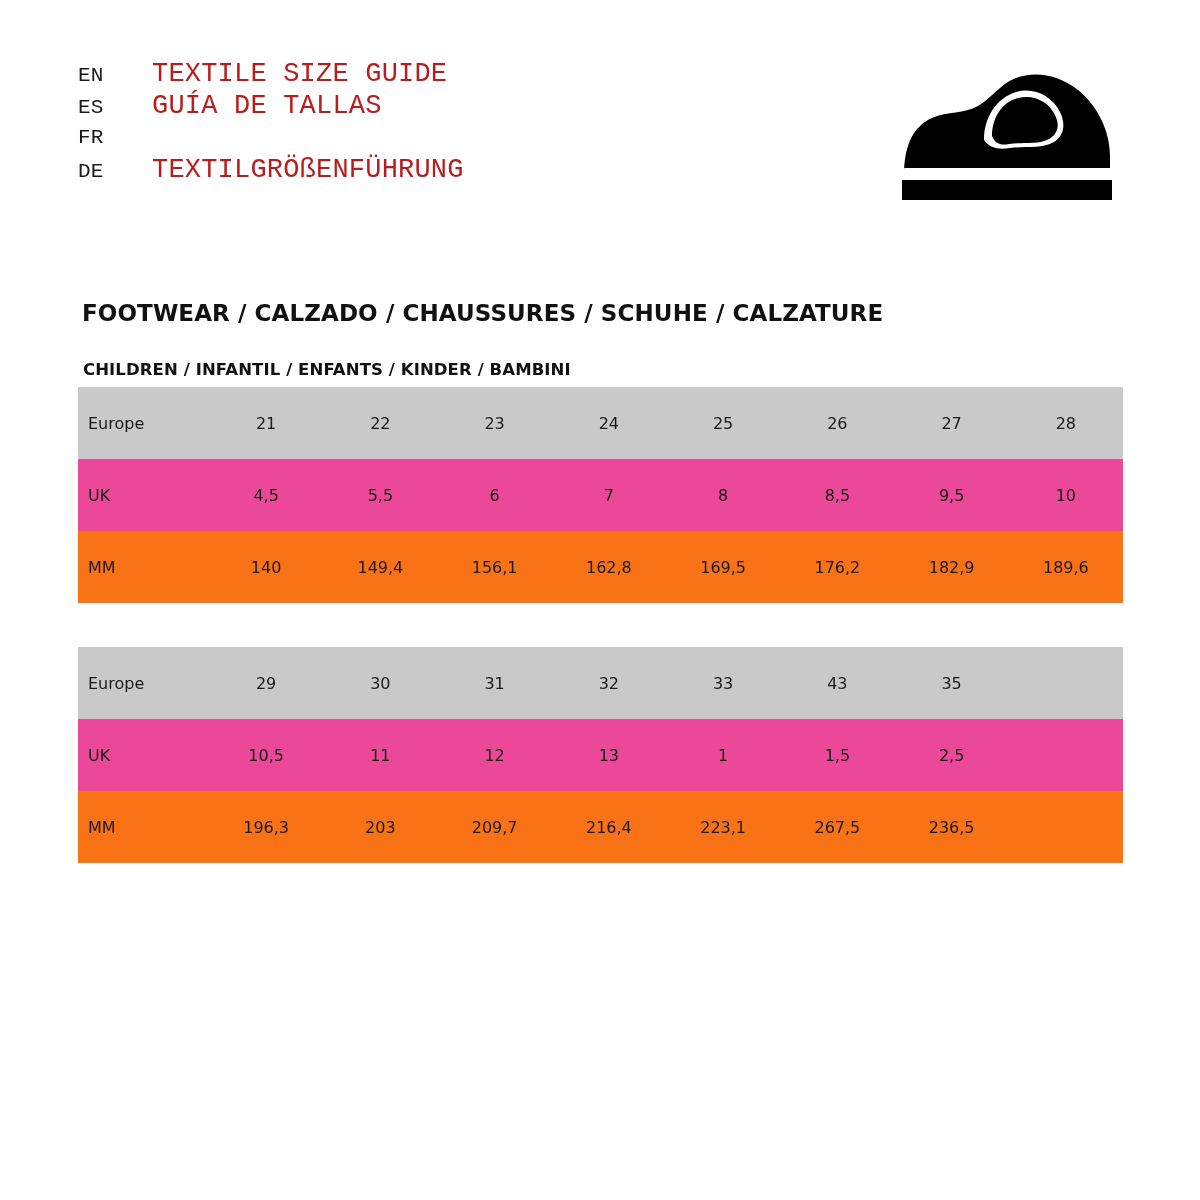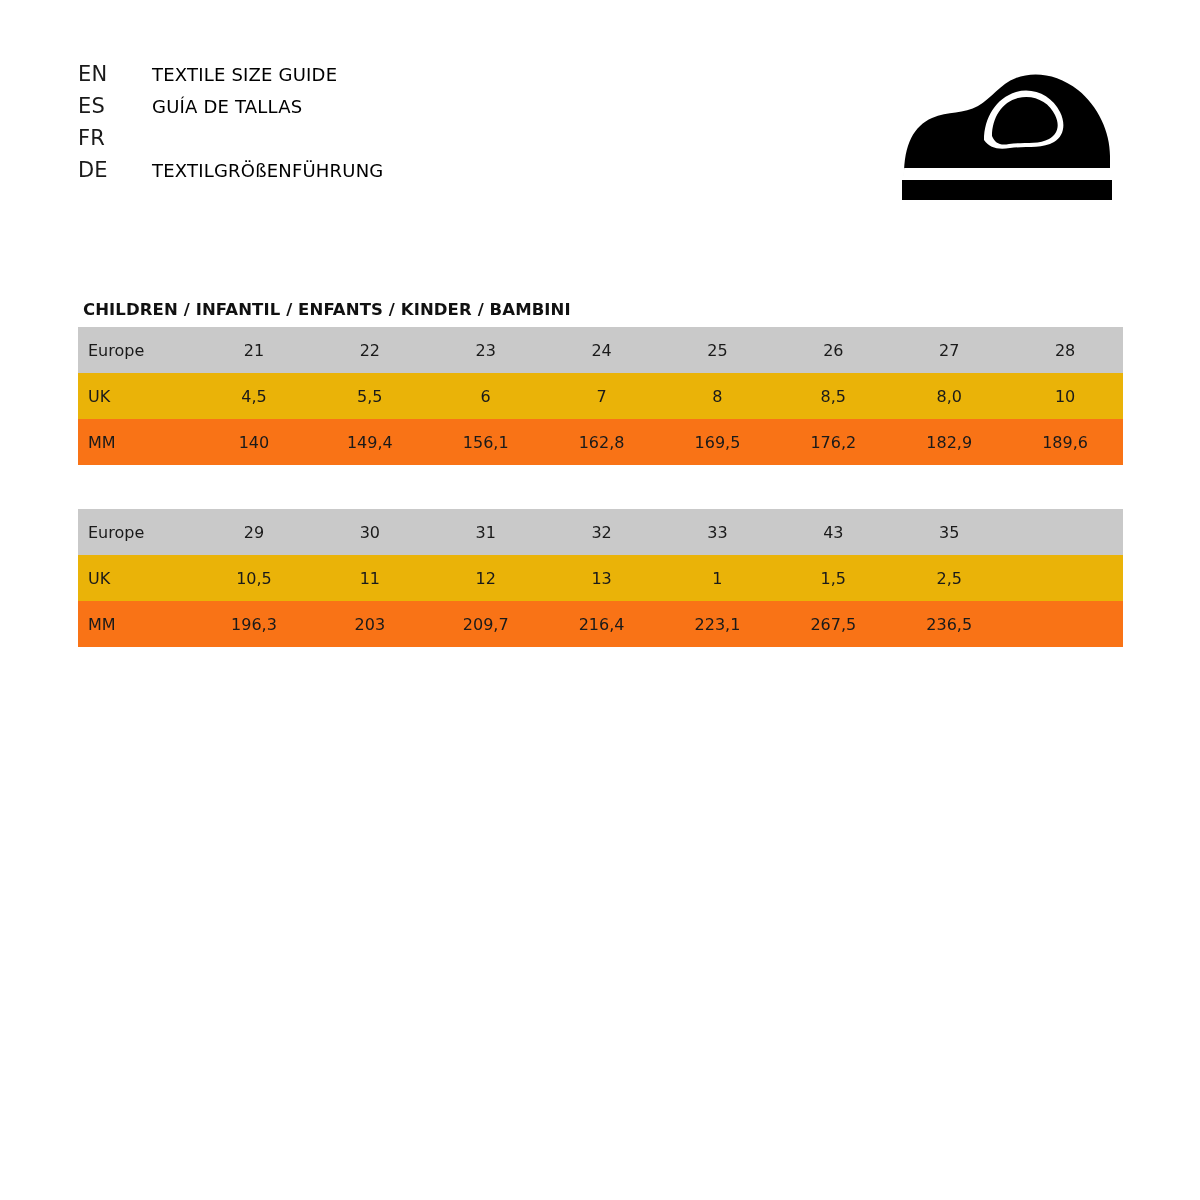--- a/index.html
+++ b/index.html
@@ -28,41 +28,42 @@
     top: 58px;
     left: 78px;
     right: 78px;
     height: 180px;
   }
 
   .lang-list {
     position: absolute;
     top: 0;
     left: 0;
+    font-family: Liberation Mono, monospace;
   }
 
   .lang-row {
     display: flex;
     align-items: baseline;
     height: 32px;
     line-height: 32px;
   }
 
   .lang-code {
     width: 74px;
     font-size: 21px;
     font-weight: 400;
     color: #1a1a1a;
     letter-spacing: 0.2px;
   }
 
   .lang-title {
-    font-size: 18px;
+    font-size: 27px;
     font-weight: 400;
-    color: #000000;
+    color: #b91c1c;
     letter-spacing: 0.2px;
     white-space: nowrap;
   }
 
   .shoe-logo {
     position: absolute;
     top: 10px;
     right: 0;
     width: 230px;
     height: 150px;
@@ -94,39 +95,39 @@
 
   table.size-table {
     width: 1045px;
     border-collapse: collapse;
     table-layout: fixed;
     font-size: 16px;
   }
 
   table.size-table td {
     height: 46px;
-    padding: 0;
+    padding: 13px;
     text-align: center;
     color: #1a1a1a;
     font-weight: 400;
     vertical-align: middle;
     margin-top: 35px;
   }
 
   table.size-table td.label {
     text-align: left;
     padding-left: 10px;
     width: 108px;
   }
 
   tr.row-head td {
     background: #c9c9c9;
   }
   tr.row-alt td {
-    background: #eab308;
+    background: #ec4899;
   }
   tr.row-shade td {
     background: #f97316;
   }
 
   .table-gap {
     height: 44px;
   }
 </style>
 </head>
@@ -159,20 +160,21 @@
         <path d="M12 108 C12 76 22 58 40 50 C56 43 72 46 86 38 C100 30 108 16 124 10 C142 3 166 6 186 22 C206 38 218 64 218 88 L218 100 L12 100 Z" fill="#000000"></path>
         <path d="M10 112 L220 112 L220 132 L10 132 Z" fill="#000000"></path>
         <path d="M92 72 C92 50 104 30 124 24 C142 19 160 28 168 44 C174 56 172 68 162 74 C150 81 132 78 118 80 C106 82 98 80 92 72 Z" fill="#ffffff"></path>
         <path d="M100 68 C100 50 110 34 126 30 C142 26 157 34 163 47 C168 57 166 66 157 71 C146 77 130 74 117 76 C108 78 103 75 100 68 Z" fill="#000000"></path>
       </svg>
     </div>
   </div>
 
   <div class="section">
 
+    <div class="section-title">FOOTWEAR / CALZADO / CHAUSSURES / SCHUHE / CALZATURE</div>
     <div class="sub-title">CHILDREN / INFANTIL / ENFANTS / KINDER / BAMBINI</div>
 
     <table class="size-table">
       <tbody>
         <tr class="row-head">
           <td class="label">Europe</td>
           <td>21</td>
           <td>22</td>
           <td>23</td>
           <td>24</td>
@@ -182,21 +184,21 @@
           <td>28</td>
         </tr>
         <tr class="row-alt">
           <td class="label">UK</td>
           <td>4,5</td>
           <td>5,5</td>
           <td>6</td>
           <td>7</td>
           <td>8</td>
           <td>8,5</td>
-          <td>8,0</td>
+          <td>9,5</td>
           <td>10</td>
         </tr>
         <tr class="row-shade">
           <td class="label">MM</td>
           <td>140</td>
           <td>149,4</td>
           <td>156,1</td>
           <td>162,8</td>
           <td>169,5</td>
           <td>176,2</td>

